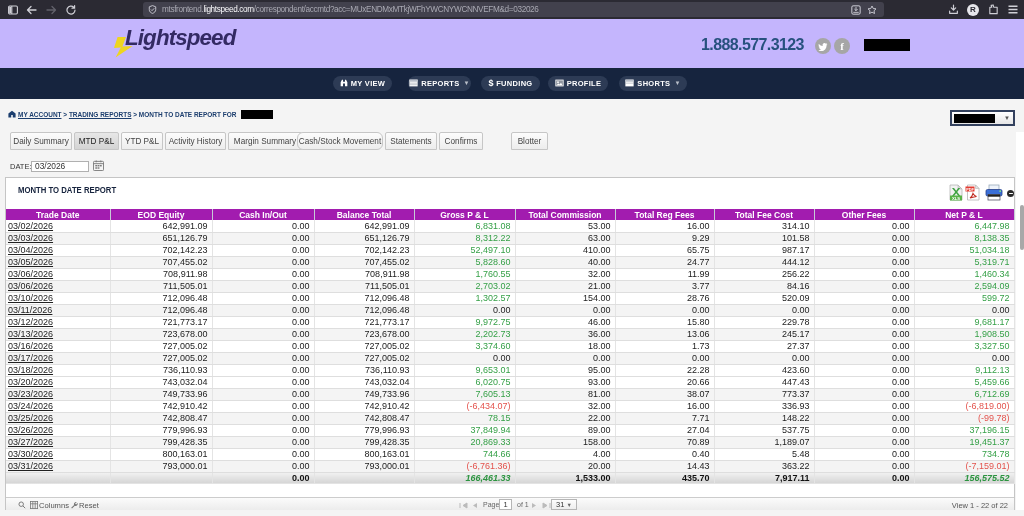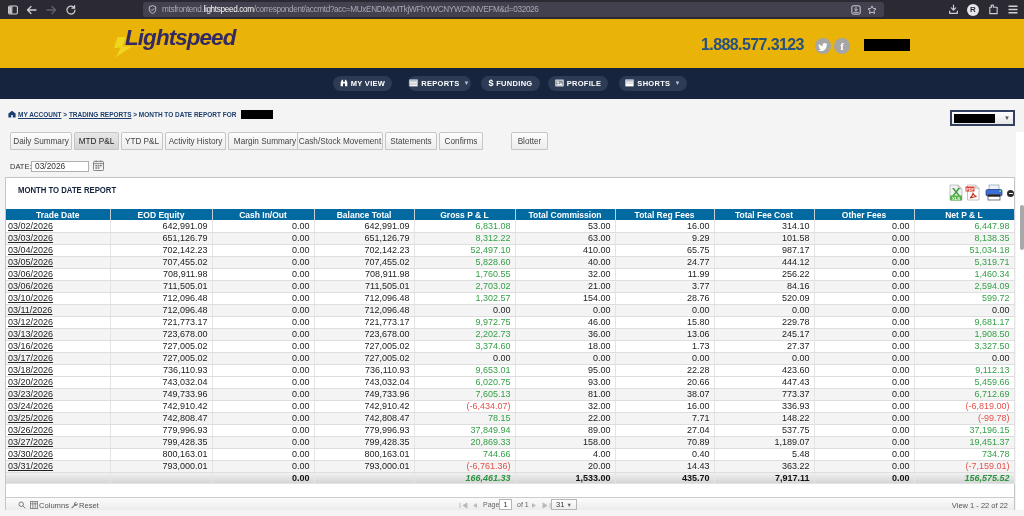--- a/index.html
+++ b/index.html
@@ -4,21 +4,21 @@
 * { margin:0; padding:0; box-sizing:border-box; }
 html,body { width:1024px; height:516px; overflow:hidden; font-family:"Liberation Sans",sans-serif; background:#f4f4f4; }
 #page { position:relative; width:1024px; height:516px; }
 
 .chrome { position:absolute; left:0; top:0; width:1024px; height:19px; background:#2b2a33; }
 .chrome svg { position:absolute; }
 .urlbar { position:absolute; left:143px; top:2px; width:741px; height:15px; background:#42414d; border-radius:3px; }
 .urltext { position:absolute; left:19px; top:3px; font-size:8.2px; color:#a9a9b3; white-space:nowrap; letter-spacing:-0.34px; }
 .urltext b { color:#fbfbfe; font-weight:normal; }
 
-.band1 { position:absolute; left:0; top:19px; width:1024px; height:49px; background:#eab308; }
+.band1 { position:absolute; left:0; top:19px; width:1024px; height:49px; background:#c4b5fd; }
 .logotxt { position:absolute; left:125px; top:5.5px; font-size:22.4px; font-weight:bold; font-style:italic; letter-spacing:-0.9px; color:#332a63; }
 .phone { position:absolute; left:701px; top:17px; font-size:16px; font-weight:bold; color:#27517e; letter-spacing:-0.6px; }
 .soc { position:absolute; top:19px; width:16px; height:16px; border-radius:50%; background:#a6a6a6; color:#fff; text-align:center; }
 .redact { position:absolute; background:#000; }
 
 .navbar { position:absolute; left:0; top:68px; width:1024px; height:31px; background:#16243e; }
 .pill { position:absolute; top:8px; height:15px; background:#2d3b55; border-radius:7.5px; color:#fff; font-size:7.5px; font-weight:bold; white-space:nowrap; text-align:center; line-height:15px; letter-spacing:0.3px; }
 .pill svg { vertical-align:-1px; margin-right:3px; }
 .caret { display:inline-block; margin-left:4px; font-size:6px; color:#b9bfc9; vertical-align:1px; }
 
@@ -34,21 +34,21 @@
 
 .datelab { position:absolute; left:10px; top:162px; font-size:7.5px; color:#333; }
 .dateinp { position:absolute; left:31px; top:160.5px; width:58px; height:11px; background:#fff; border:1px solid #b0b0b0; font-size:8.4px; color:#333; line-height:9px; padding-left:3px; }
 .calico { position:absolute; left:93px; top:160px; }
 
 .panel { position:absolute; left:5px; top:177px; width:1010px; height:333px; background:#fff; border:1px solid #c5c5c5; }
 .ptitle { position:absolute; left:12px; top:7px; font-size:9px; font-weight:bold; color:#16233d; white-space:nowrap; transform:scaleX(0.86); transform-origin:0 0; }
 .pico { position:absolute; top:6px; }
 
 table.grid { position:absolute; left:0px; top:31px; border-collapse:collapse; table-layout:fixed; width:1008px; font-size:9px; }
-table.grid th { background:#0369a1; color:#fff; font-weight:bold; height:11px; border-right:1px solid #c6cbd6; font-size:8.5px; padding:0; }
+table.grid th { background:#a21caf; color:#fff; font-weight:bold; height:11px; border-right:1px solid #c6cbd6; font-size:8.5px; padding:0; }
 table.grid td { height:12px; padding:0 4px 0 0; text-align:right; color:#222; border-right:1px solid #e4e4e4; border-bottom:1px solid #dedede; white-space:nowrap; overflow:hidden; }
 table.grid td.c0 { text-align:left; padding:0 0 0 2px; }
 .dlink { text-decoration:underline; color:#222; }
 table.grid tr.alt td { background:#f4f4f4; }
 table.grid td.pos { color:#35a047; }
 table.grid td.neg { color:#e3524c; }
 table.grid tr.tot td { background:linear-gradient(#f2f2f2,#d4d4d4); font-weight:bold; border-bottom:none; color:#111; }
 table.grid tr.tot td.pos { color:#2c9440;font-style:italic; }
 
 .gridbar { position:absolute; left:0; top:319px; width:1008px; height:13px; background:linear-gradient(#fbfbfb,#ececec); border-top:1px solid #ccc; font-size:8px; color:#4a4a4a; }
@@ -160,21 +160,21 @@
 <div class="acctsel">
       <span class="blk"></span>
       <span class="car">▼</span>
     </div>
 
 <div class="tab" style="left:10px;width:62px;">Daily Summary</div>
 <div class="tab active" style="left:74px;width:45px;">MTD P&amp;L</div>
 <div class="tab" style="left:121px;width:42px;text-align:center;">YTD P&amp;L</div>
 <div class="tab" style="left:165px;width:61px;">Activity History</div>
 <div class="tab" style="left:228px;width:74px;">Margin Summary</div>
-<div class="tab" style="left:297px;width:86px;">Cash/Stock Movement</div>
+<div class="tab" style="left:297px;width:86px;border-radius:6px;">Cash/Stock Movement</div>
 <div class="tab" style="left:385px;width:52px;">Statements</div>
 <div class="tab" style="left:439px;width:44px;">Confirms</div>
 <div class="tab" style="left:485px;width:32px;margin-left:28px;">Tax</div>
 <div class="tab" style="left:511px;width:37px;">Blotter</div>
 
 <div class="datelab">DATE:</div>
 <div class="dateinp">03/2026</div>
 <svg class="calico" width="11" height="11" viewBox="0 0 12 12">
       <rect x="0.5" y="1.5" width="11" height="10" rx="1" fill="#f4f4f4" stroke="#777" stroke-width="1"></rect>
       <line x1="0.5" y1="4" x2="11.5" y2="4" stroke="#777" stroke-width="1"></line>

